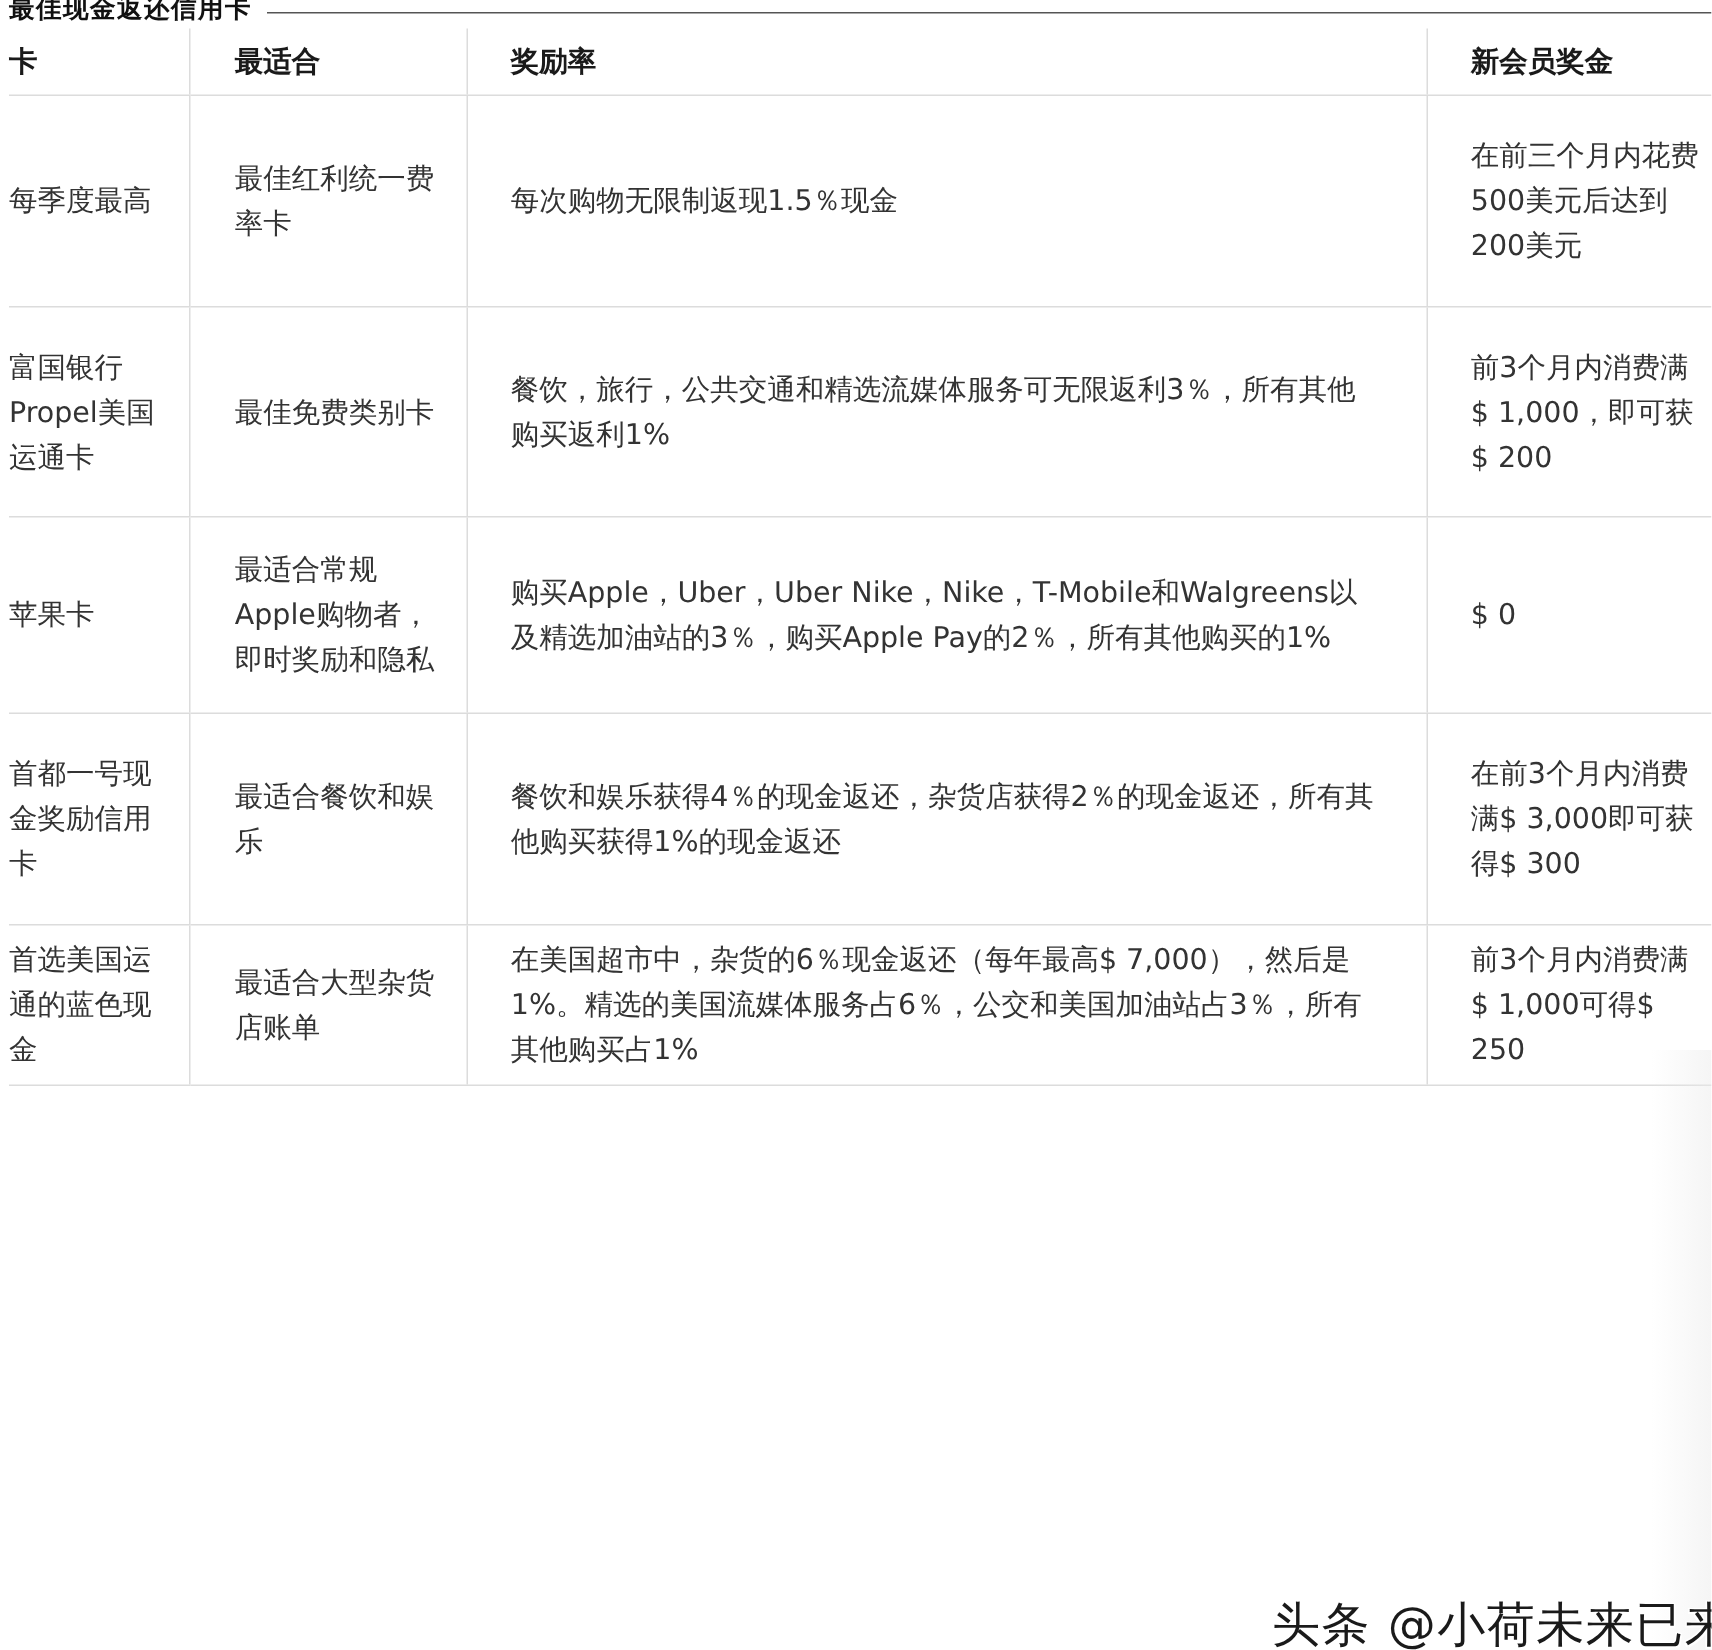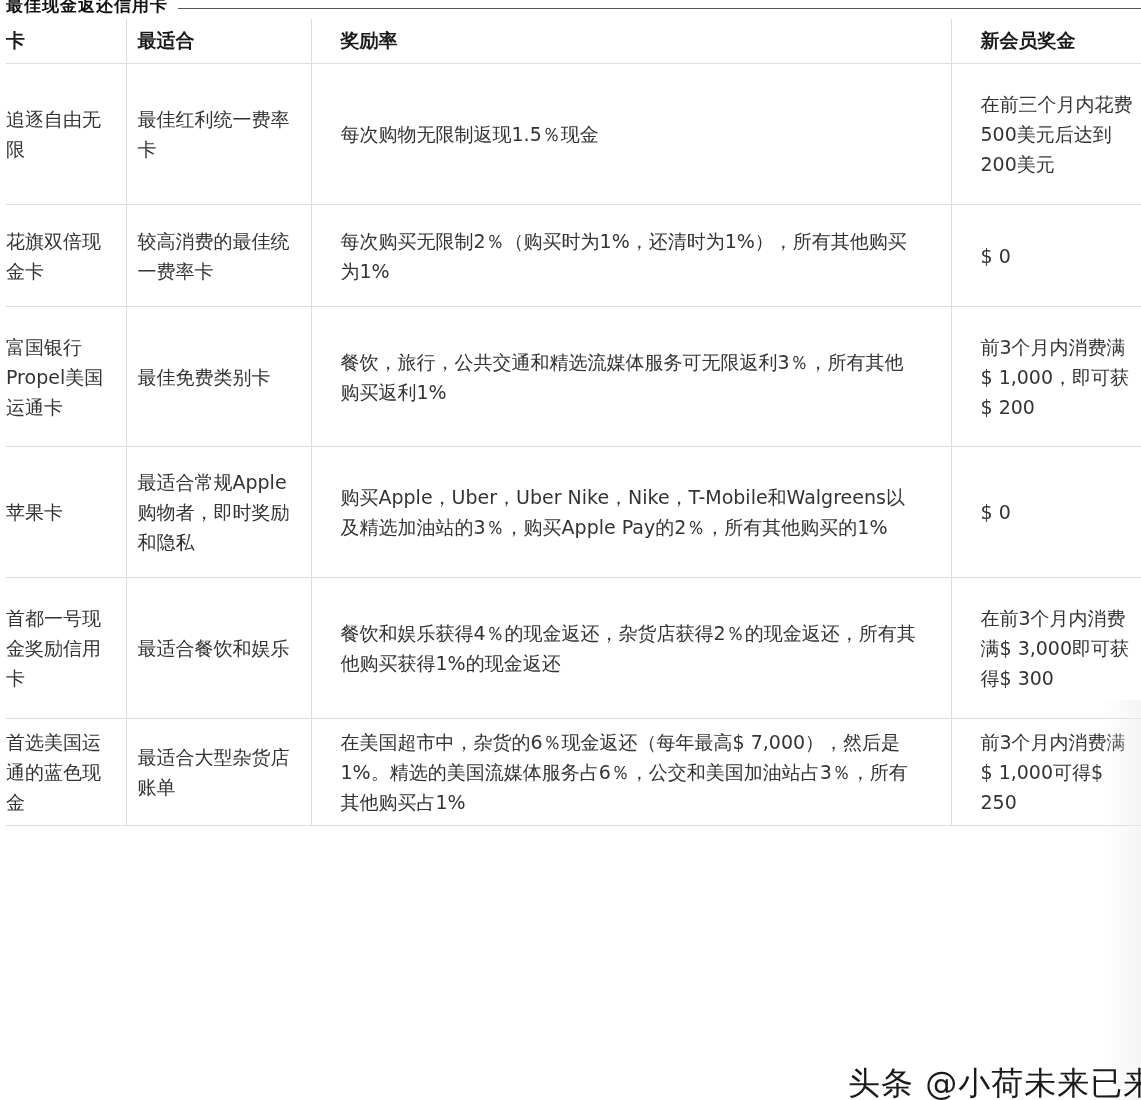--- a/index.html
+++ b/index.html
@@ -72,21 +72,21 @@
   table.cards th + th,
   table.cards td + td {
     border-left: 1px solid #dcdcdc;
   }
   .cell-inner {
     display: block;
   }
   td.col-card .cell-inner,
   th.col-card .cell-inner { padding-left: 0; padding-right: 6px; }
   td.col-best .cell-inner,
-  th.col-best .cell-inner { padding-left: 11px; padding-right: 10px; }
+  th.col-best .cell-inner { padding-left: 30px; padding-right: 10px; }
   td.col-rate .cell-inner,
   th.col-rate .cell-inner { padding-left: 29px; padding-right: 32px; }
   td.col-bonus .cell-inner,
   th.col-bonus .cell-inner { padding-left: 29px; padding-right: 6px; }
 
   tr.r1 td { height: 140px; }
   tr.r2 td { height: 101px; }
   tr.r3 td { height: 139px; }
   tr.r4 td { height: 139px; }
   tr.r5 td { height: 131px; }
@@ -141,44 +141,30 @@
           <span class="cell-inner">奖励率</span>
         </th>
       <th class="col-bonus">
           <span class="cell-inner">新会员奖金</span>
         </th>
     </tr>
   </thead>
   <tbody>
     <tr class="r1">
       <td class="col-card">
-          <span class="cell-inner">追逐自由无限</span>
+          <span class="cell-inner">每季度最高</span>
         </td>
       <td class="col-best">
           <span class="cell-inner">最佳红利统一费率卡</span>
         </td>
       <td class="col-rate">
           <span class="cell-inner">每次购物无限制返现1.5％现金</span>
         </td>
       <td class="col-bonus">
           <span class="cell-inner">在前三个月内花费500美元后达到200美元</span>
-        </td>
-    </tr>
-    <tr class="r2">
-      <td class="col-card">
-          <span class="cell-inner">花旗双倍现金卡</span>
-        </td>
-      <td class="col-best">
-          <span class="cell-inner">较高消费的最佳统一费率卡</span>
-        </td>
-      <td class="col-rate">
-          <span class="cell-inner">每次购买无限制2％（购买时为1%，还清时为1%），所有其他购买为1%</span>
-        </td>
-      <td class="col-bonus">
-          <span class="cell-inner">$ 0</span>
         </td>
     </tr>
     <tr class="r3">
       <td class="col-card">
           <span class="cell-inner">富国银行Propel美国运通卡</span>
         </td>
       <td class="col-best">
           <span class="cell-inner">最佳免费类别卡</span>
         </td>
       <td class="col-rate">

